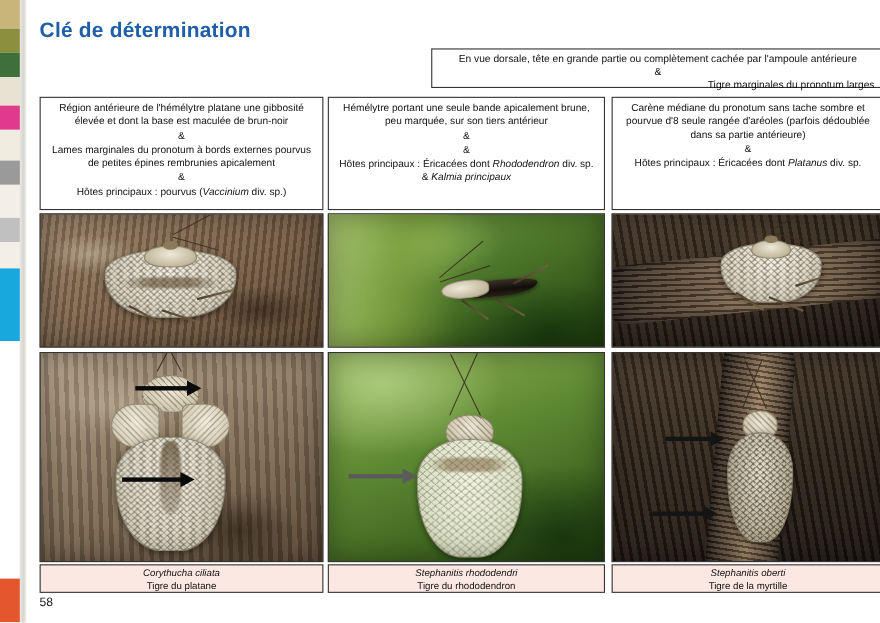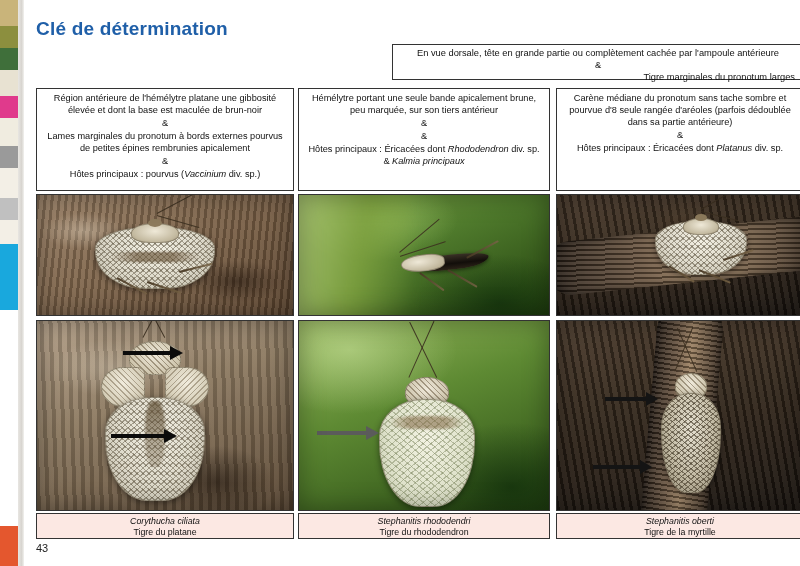--- a/index.html
+++ b/index.html
@@ -391,14 +391,14 @@
   </div>
   <div class="caption" id="cap1">
     <div class="sci">Corythucha ciliata</div>
     <div>Tigre du platane</div>
   </div>
   <div class="caption" id="cap3">
     <div class="sci">Stephanitis oberti</div>
     <div>Tigre de la myrtille</div>
   </div>
 
-  <div class="folio">43</div>
+  <div class="folio">58</div>
 </div>
 
 </body></html>

